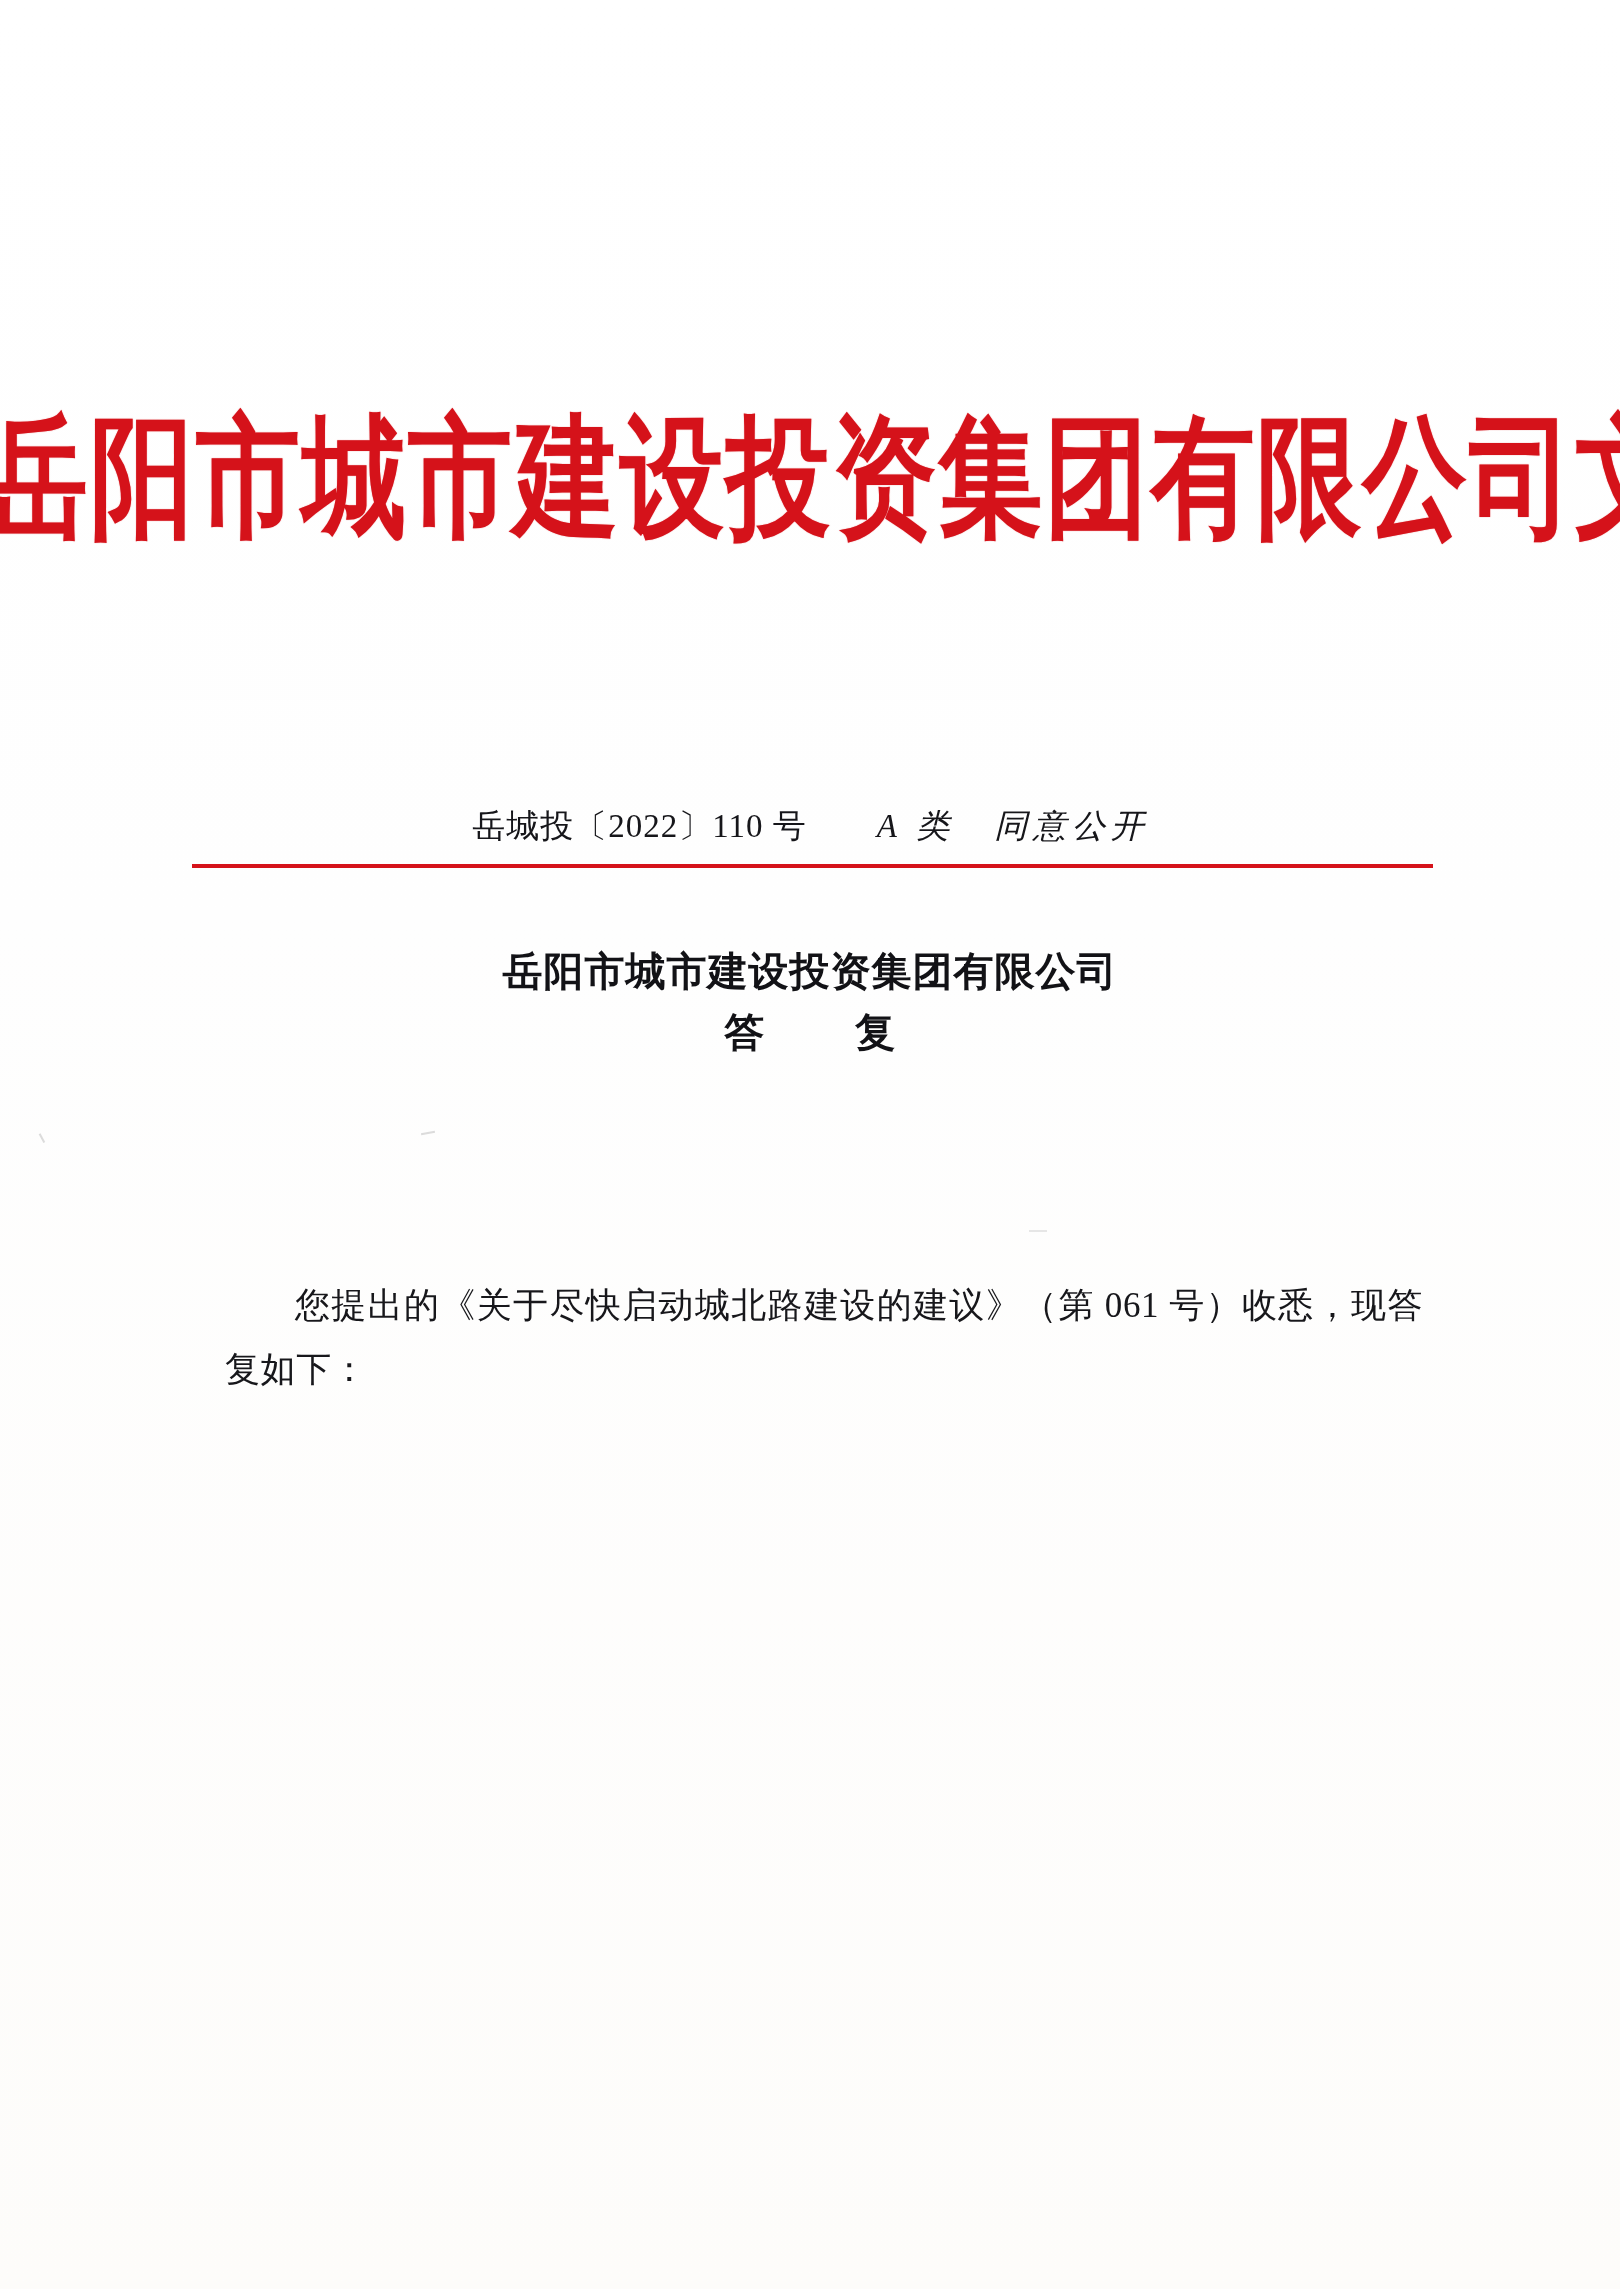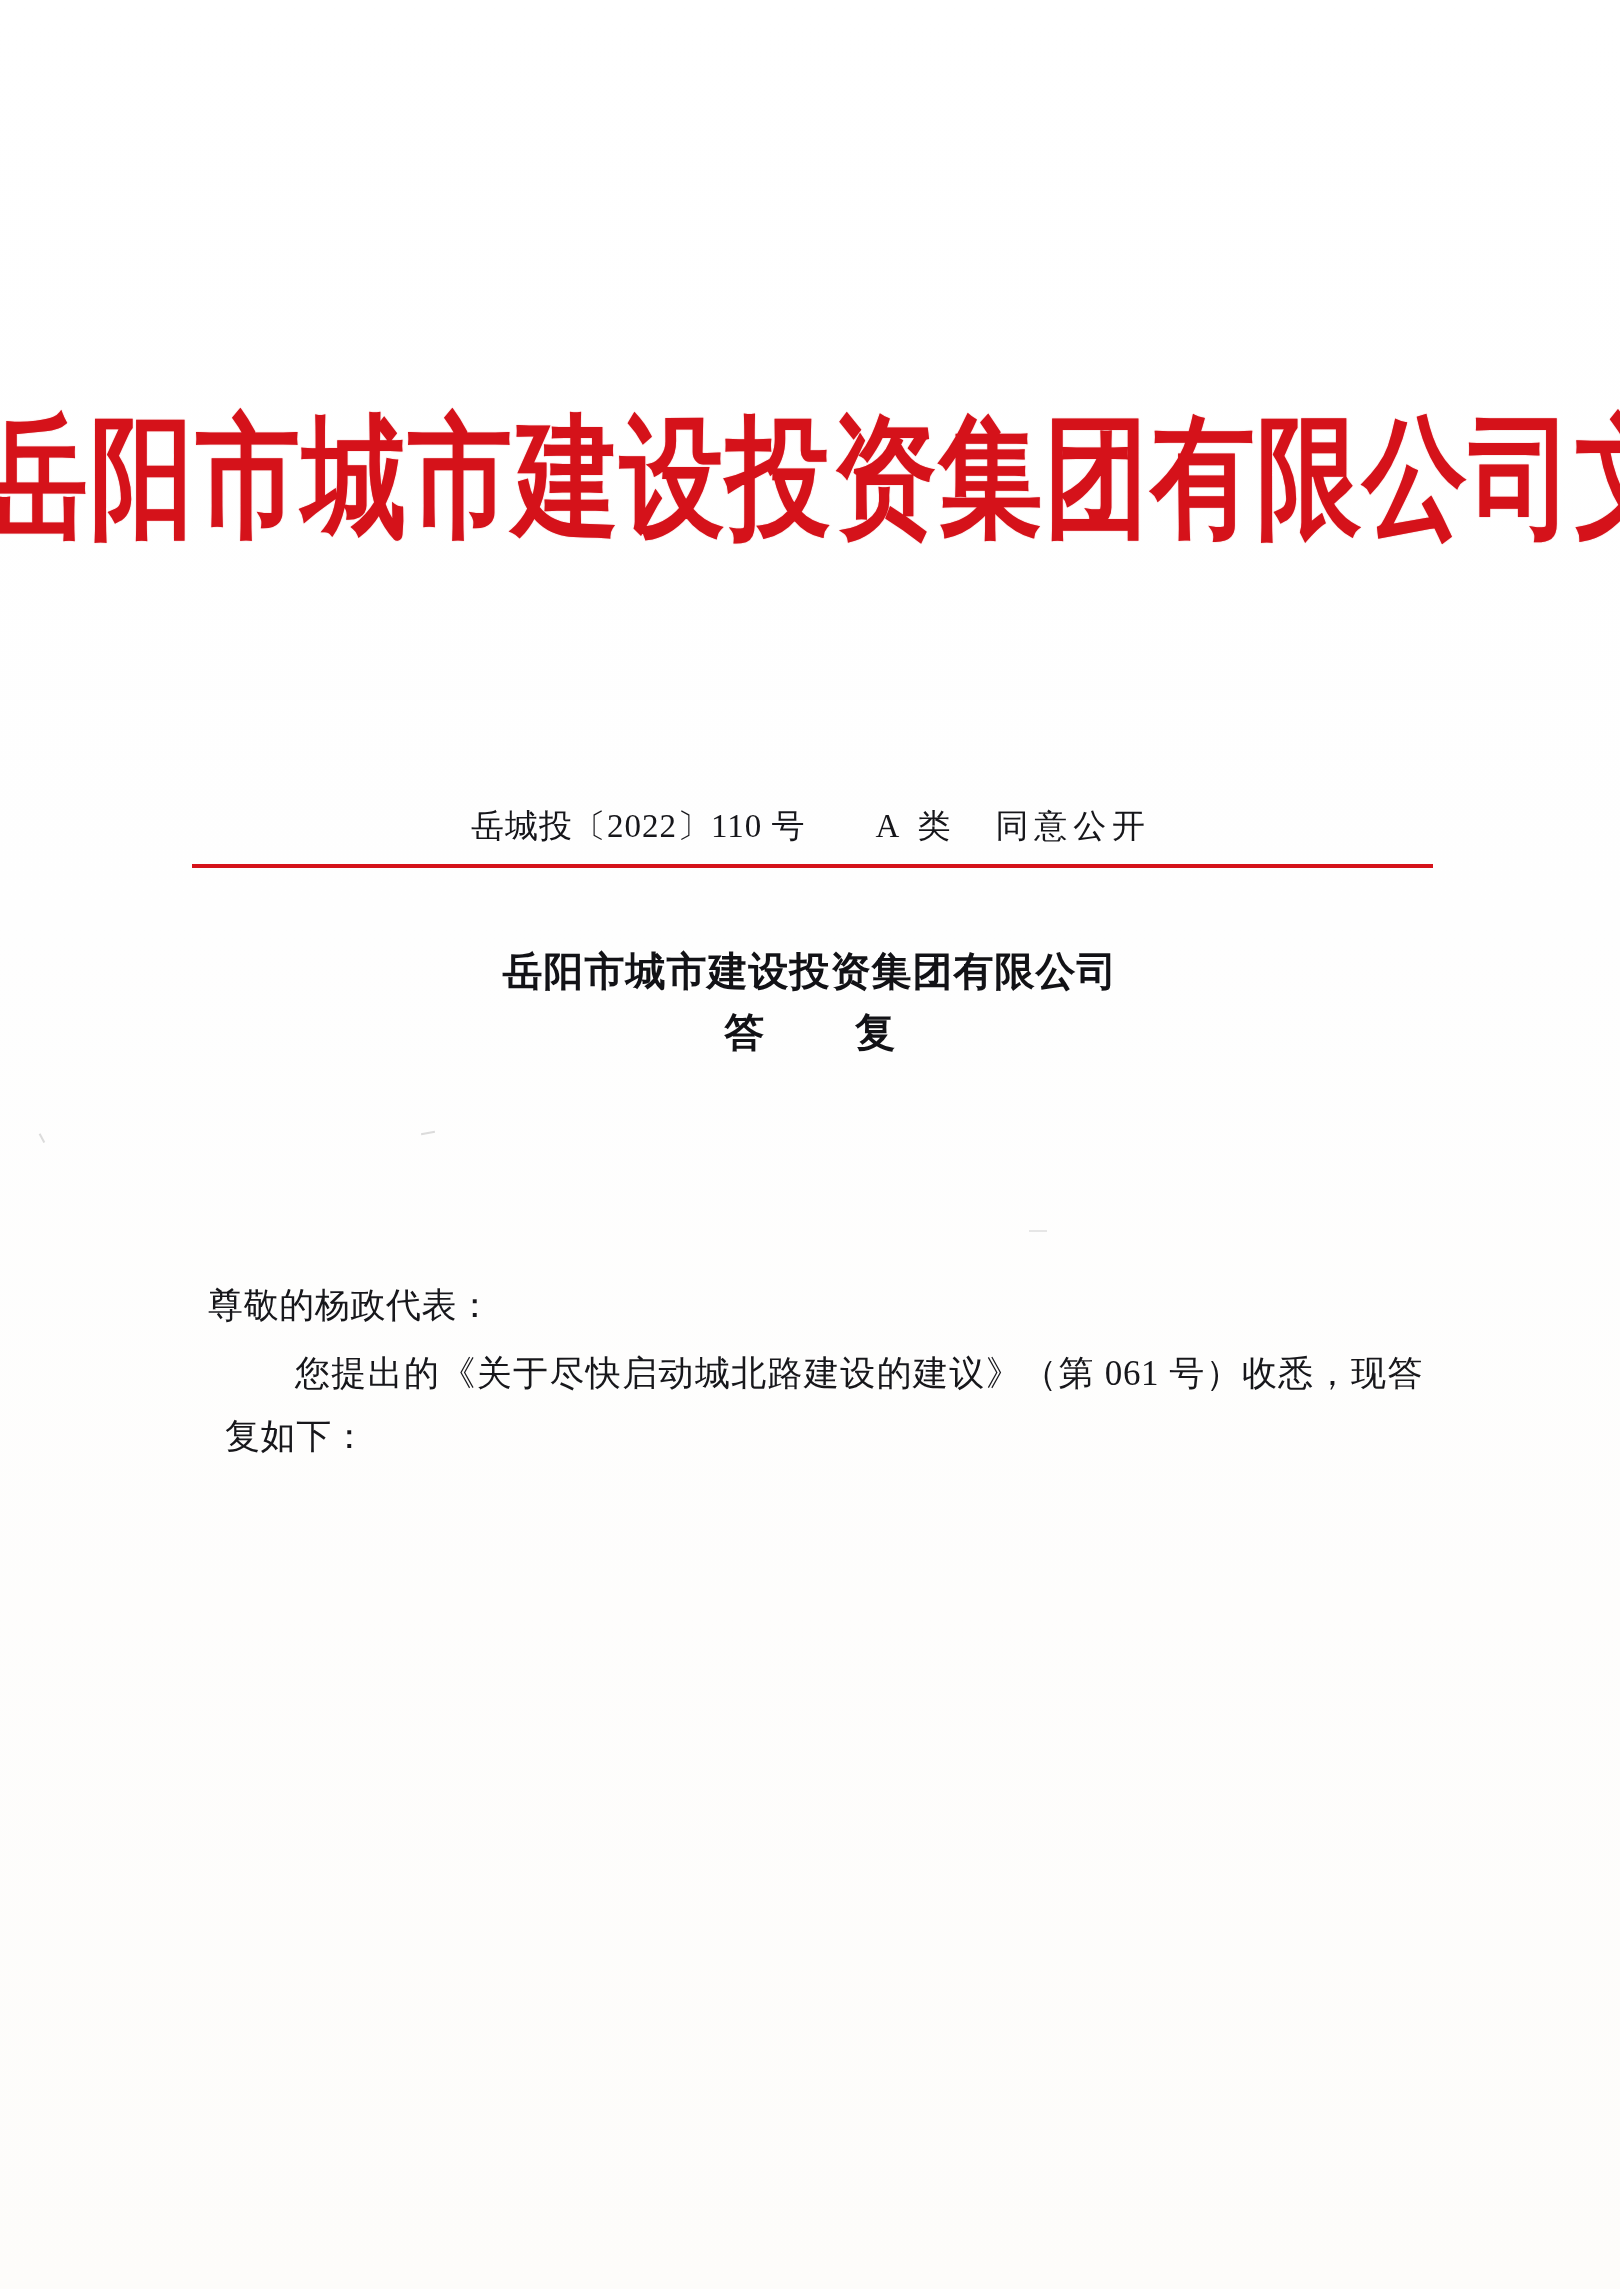--- a/index.html
+++ b/index.html
@@ -62,20 +62,21 @@
     gap: 70px;
     font-size: 33px;
     font-family: "Liberation Serif", "DejaVu Serif", serif;
     color: #16161a;
   }
   .doc-number-row .doc-no {
     letter-spacing: 1px;
   }
   .doc-number-row .doc-class {
     letter-spacing: 5.9px;
+    font-style: italic;
   }
 
   .red-rule {
     position: absolute;
     top: 864px;
     left: 192px;
     width: 1241px;
     height: 3.9px;
     background: #d5121a;
   }
@@ -143,21 +144,20 @@
   </div>
 
   <div class="red-rule"></div>
 
   <div class="title-block">
     <div class="line1">岳阳市城市建设投资集团有限公司</div>
     <div class="line3">答　复</div>
   </div>
 
   <div class="body-block">
-    <p class="salutation">尊敬的杨政代表：</p>
     <p class="indent">您提出的《关于尽快启动城北路建设的建议》（第 061 号）收悉，现答复如下：</p>
   </div>
 
   <div class="scan-mark mark-1"></div>
   <div class="scan-mark mark-2"></div>
   <div class="scan-mark mark-3"></div>
 </div>
 
 
 </body></html>

